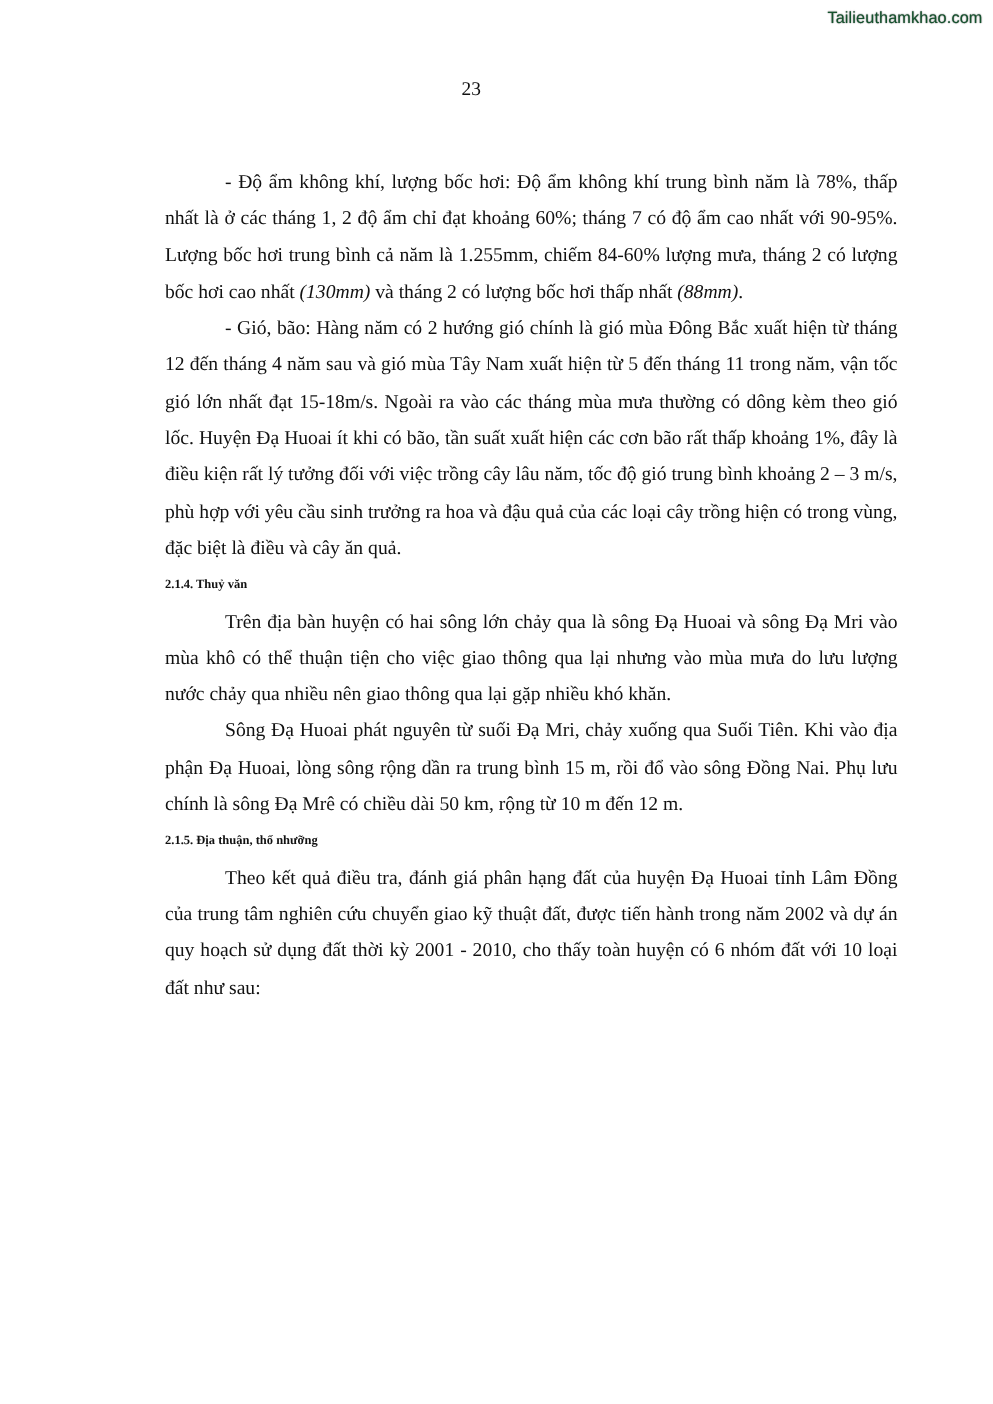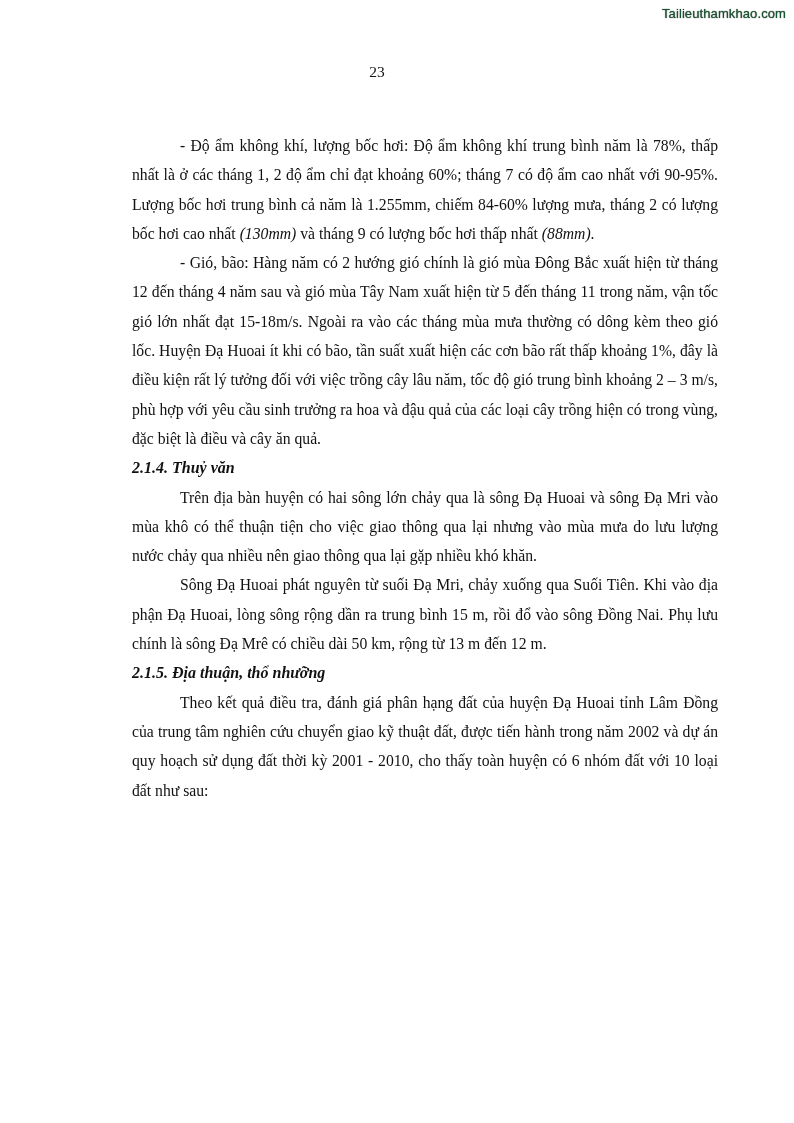--- a/index.html
+++ b/index.html
@@ -41,40 +41,39 @@
       font-size: 15.7px;
       line-height: 29.3px;
     }
     .content p {
       margin: 0;
       text-align: justify;
       text-indent: 48px;
     }
     .content h3 {
       margin: 0;
-      font-size: 16px;
+      font-size: 10px;
       font-weight: bold;
-      font-style: italic;
       line-height: 29.3px;
     }
     .content em {
       font-style: italic;
     }
   </style>
 </head>
 <body>
 
 <div class="watermark">Tailieuthamkhao.com</div>
 
 <div class="page-number">23</div>
 
 <div class="content">
-  <p><span>- Độ ẩm không khí, lượng bốc hơi: Độ ẩm không khí trung bình năm là 78%, thấp nhất là ở các tháng 1, 2 độ ẩm chỉ đạt khoảng 60%; tháng 7 có độ ẩm cao nhất với 90-95%. Lượng bốc hơi trung bình cả năm là 1.255mm, chiếm 84-60% lượng mưa, tháng 2 có lượng bốc hơi cao nhất </span><em>(130mm)</em><span> và tháng 9 có lượng bốc hơi thấp nhất </span><em>(88mm)</em><span>.</span></p>
+  <p><span>- Độ ẩm không khí, lượng bốc hơi: Độ ẩm không khí trung bình năm là 78%, thấp nhất là ở các tháng 1, 2 độ ẩm chỉ đạt khoảng 60%; tháng 7 có độ ẩm cao nhất với 90-95%. Lượng bốc hơi trung bình cả năm là 1.255mm, chiếm 84-60% lượng mưa, tháng 2 có lượng bốc hơi cao nhất </span><em>(130mm)</em><span> và tháng 2 có lượng bốc hơi thấp nhất </span><em>(88mm)</em><span>.</span></p>
 
   <p>- Gió, bão: Hàng năm có 2 hướng gió chính là gió mùa Đông Bắc xuất hiện từ tháng 12 đến tháng 4 năm sau và gió mùa Tây Nam xuất hiện từ 5 đến tháng 11 trong năm, vận tốc gió lớn nhất đạt 15-18m/s. Ngoài ra vào các tháng mùa mưa thường có dông kèm theo gió lốc. Huyện Đạ Huoai ít khi có bão, tần suất xuất hiện các cơn bão rất thấp khoảng 1%, đây là điều kiện rất lý tưởng đối với việc trồng cây lâu năm, tốc độ gió trung bình khoảng 2 – 3 m/s, phù hợp với yêu cầu sinh trưởng ra hoa và đậu quả của các loại cây trồng hiện có trong vùng, đặc biệt là điều và cây ăn quả.</p>
 
   <h3>2.1.4. Thuỷ văn</h3>
   <p>Trên địa bàn huyện có hai sông lớn chảy qua là sông Đạ Huoai và sông Đạ Mri vào mùa khô có thể thuận tiện cho việc giao thông qua lại nhưng vào mùa mưa do lưu lượng nước chảy qua nhiều nên giao thông qua lại gặp nhiều khó khăn.</p>
-  <p>Sông Đạ Huoai phát nguyên từ suối Đạ Mri, chảy xuống qua Suối Tiên. Khi vào địa phận Đạ Huoai, lòng sông rộng dần ra trung bình 15 m, rồi đổ vào sông Đồng Nai. Phụ lưu chính là sông Đạ Mrê có chiều dài 50 km, rộng từ 13 m đến 12 m.</p>
+  <p>Sông Đạ Huoai phát nguyên từ suối Đạ Mri, chảy xuống qua Suối Tiên. Khi vào địa phận Đạ Huoai, lòng sông rộng dần ra trung bình 15 m, rồi đổ vào sông Đồng Nai. Phụ lưu chính là sông Đạ Mrê có chiều dài 50 km, rộng từ 10 m đến 12 m.</p>
 
   <h3>2.1.5. Địa thuận, thổ nhưỡng</h3>
   <p>Theo kết quả điều tra, đánh giá phân hạng đất của huyện Đạ Huoai tỉnh Lâm Đồng của trung tâm nghiên cứu chuyển giao kỹ thuật đất, được tiến hành trong năm 2002 và dự án quy hoạch sử dụng đất thời kỳ 2001 - 2010, cho thấy toàn huyện có 6 nhóm đất với 10 loại đất như sau:</p>
 </div>
 
 </body></html>

